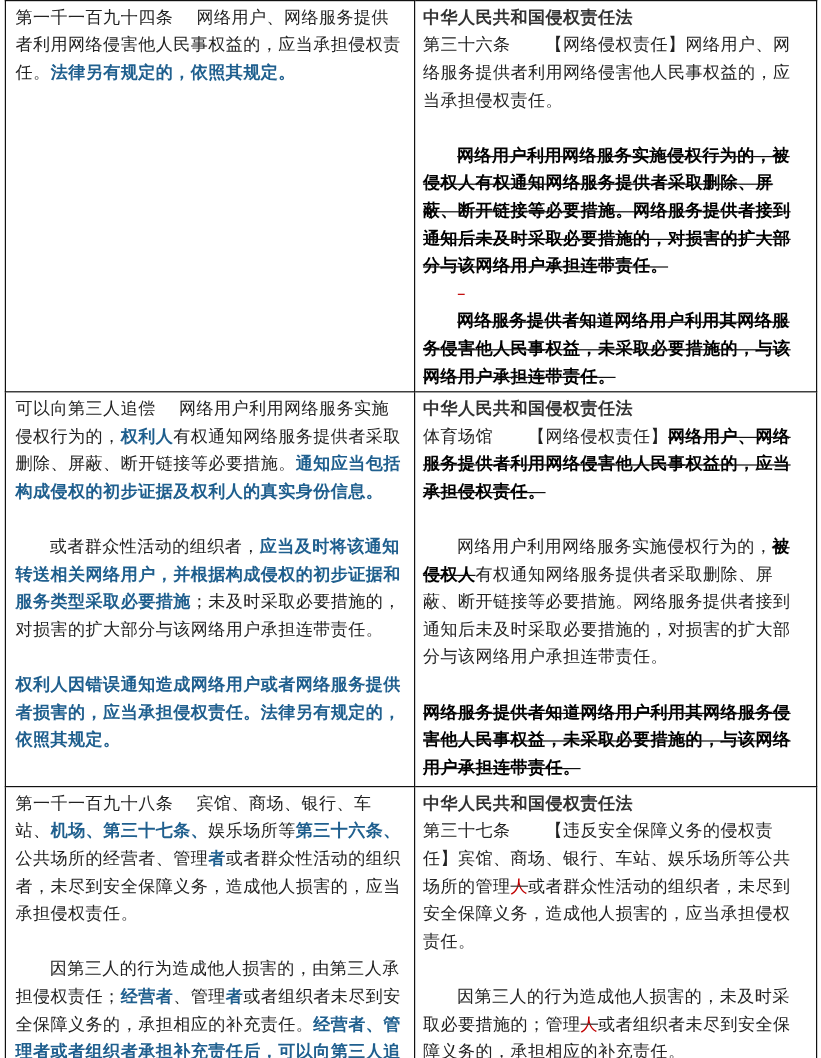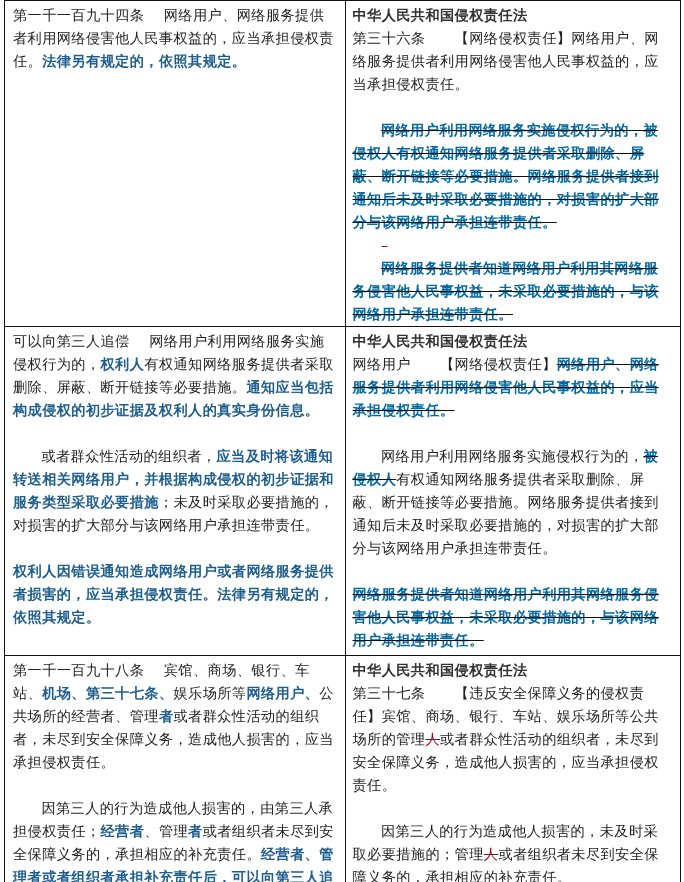--- a/index.html
+++ b/index.html
@@ -41,21 +41,21 @@
       color: #333333;
     }
     .para { margin: 0; }
     .gap { height: 23px; }
     .indent { text-indent: 2em; }
     .blue {
       color: #1f5f8e;
       font-weight: bold;
     }
     .del {
-      color: #0369a1;
+      color: #000000;
       font-weight: bold;
       text-decoration: line-through;
       text-decoration-color: #111111;
       text-decoration-thickness: 1px;
     }
     .del-light {
       color: #c00000;
       text-decoration: line-through;
       text-decoration-color: #333333;
     }
@@ -84,30 +84,30 @@
   <tr class="r2">
     <td class="left">
       <p class="para"><span>可以向第三人追偿　 网络用户利用网络服务实施侵权行为的，</span><span class="blue">权利人</span><span>有权通知网络服务提供者采取删除、屏蔽、断开链接等必要措施。</span><span class="blue">通知应当包括构成侵权的初步证据及权利人的真实身份信息。</span></p>
       <div class="gap"></div>
       <p class="para indent"><span>或者群众性活动的组织者，</span><span class="blue">应当及时将该通知转送相关网络用户，并根据构成侵权的初步证据和服务类型采取必要措施</span><span>；未及时采取必要措施的，对损害的扩大部分与该网络用户承担连带责任。</span></p>
       <div class="gap"></div>
       <p class="para"><span class="blue">权利人因错误通知造成网络用户或者网络服务提供者损害的，应当承担侵权责任。法律另有规定的，依照其规定。</span></p>
     </td>
     <td class="right">
       <div class="law-title">中华人民共和国侵权责任法</div>
-      <p class="para"><span>网络用户　　【网络侵权责任】</span><span class="del">网络用户、网络服务提供者利用网络侵害他人民事权益的，应当承担侵权责任。</span></p>
+      <p class="para"><span>体育场馆　　【网络侵权责任】</span><span class="del">网络用户、网络服务提供者利用网络侵害他人民事权益的，应当承担侵权责任。</span></p>
       <div class="gap"></div>
       <p class="para indent"><span>网络用户利用网络服务实施侵权行为的，</span><span class="del">被侵权人</span><span>有权通知网络服务提供者采取删除、屏蔽、断开链接等必要措施。网络服务提供者接到通知后未及时采取必要措施的，对损害的扩大部分与该网络用户承担连带责任。</span></p>
       <div class="gap"></div>
       <p class="para"><span class="del">网络服务提供者知道网络用户利用其网络服务侵害他人民事权益，未采取必要措施的，与该网络用户承担连带责任。</span></p>
     </td>
   </tr>
   <tr class="r3">
     <td class="left">
-      <p class="para"><span>第一千一百九十八条　 宾馆、商场、银行、车站、</span><span class="blue">机场、第三十七条、</span><span>娱乐场所等</span><span class="blue">网络用户、</span><span>公共场所的经营者、管理</span><span class="blue">者</span><span>或者群众性活动的组织者，未尽到安全保障义务，造成他人损害的，应当承担侵权责任。</span></p>
+      <p class="para"><span>第一千一百九十八条　 宾馆、商场、银行、车站、</span><span class="blue">机场、第三十七条、</span><span>娱乐场所等</span><span class="blue">第三十六条、</span><span>公共场所的经营者、管理</span><span class="blue">者</span><span>或者群众性活动的组织者，未尽到安全保障义务，造成他人损害的，应当承担侵权责任。</span></p>
       <div class="gap"></div>
       <p class="para indent"><span>因第三人的行为造成他人损害的，由第三人承担侵权责任；</span><span class="blue">经营者</span><span>、管理</span><span class="blue">者</span><span>或者组织者未尽到安全保障义务的，承担相应的补充责任。</span><span class="blue">经营者、管理者或者组织者承担补充责任后，可以向第三人追偿。</span></p>
     </td>
     <td class="right">
       <div class="law-title">中华人民共和国侵权责任法</div>
       <p class="para"><span>第三十七条　　【违反安全保障义务的侵权责任】宾馆、商场、银行、车站、娱乐场所等公共场所的管理</span><span class="del-light">人</span><span>或者群众性活动的组织者，未尽到安全保障义务，造成他人损害的，应当承担侵权责任。</span></p>
       <div class="gap"></div>
       <p class="para indent"><span>因第三人的行为造成他人损害的，未及时采取必要措施的；管理</span><span class="del-light">人</span><span>或者组织者未尽到安全保障义务的，承担相应的补充责任。</span></p>
     </td>
   </tr>

